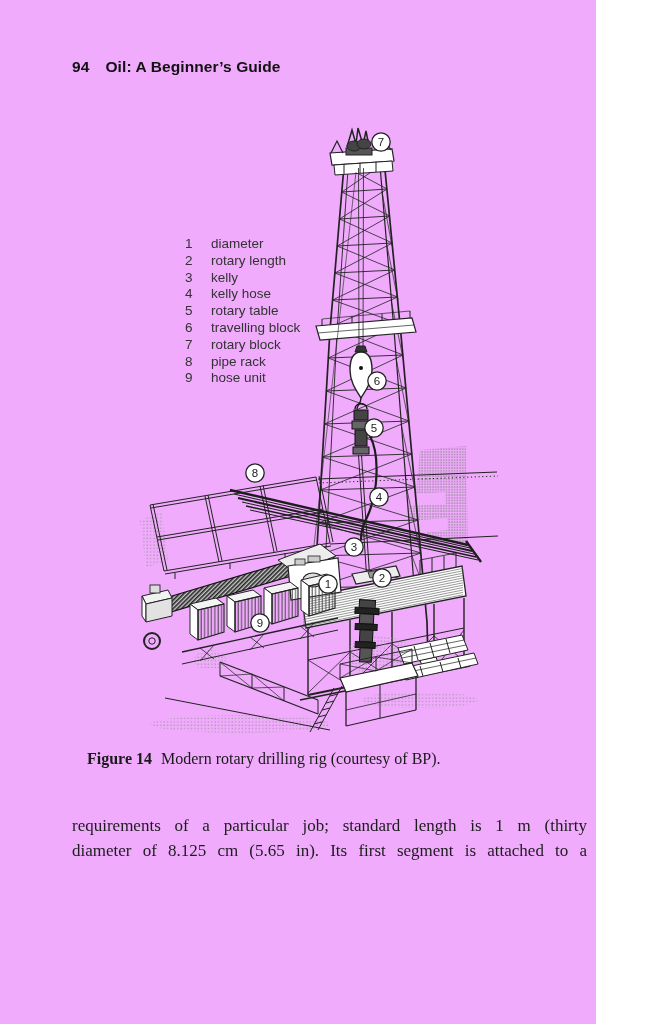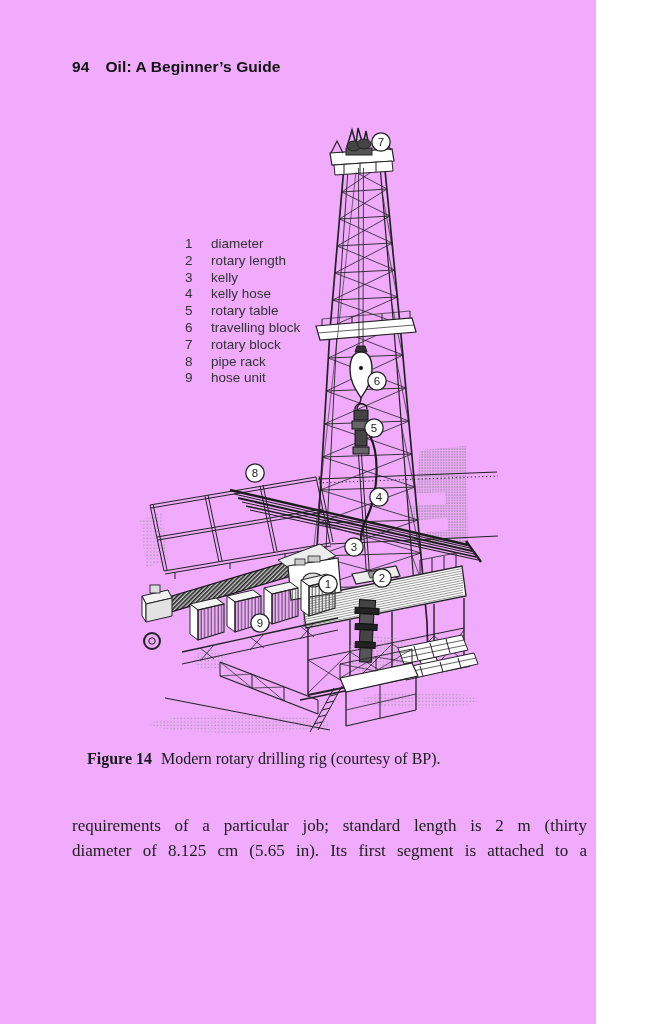--- a/index.html
+++ b/index.html
@@ -472,17 +472,17 @@
       <span class="legend-num">9</span>
       <span>hose unit</span>
     </div>
   </div>
 
   <div class="caption">
     <span class="caption-label">Figure 14</span><span>Modern rotary drilling rig (courtesy of BP).</span>
   </div>
 
   <div class="body-text">
-    <div class="body-line">requirements of a particular job; standard length is 2 m (thirty</div>
+    <div class="body-line">requirements of a particular job; standard length is 1 m (thirty</div>
     <div class="body-line">diameter of 8.125 cm (5.65 in). Its first segment is attached to a</div>
   </div>
 
 </div>
 
 </body></html>

